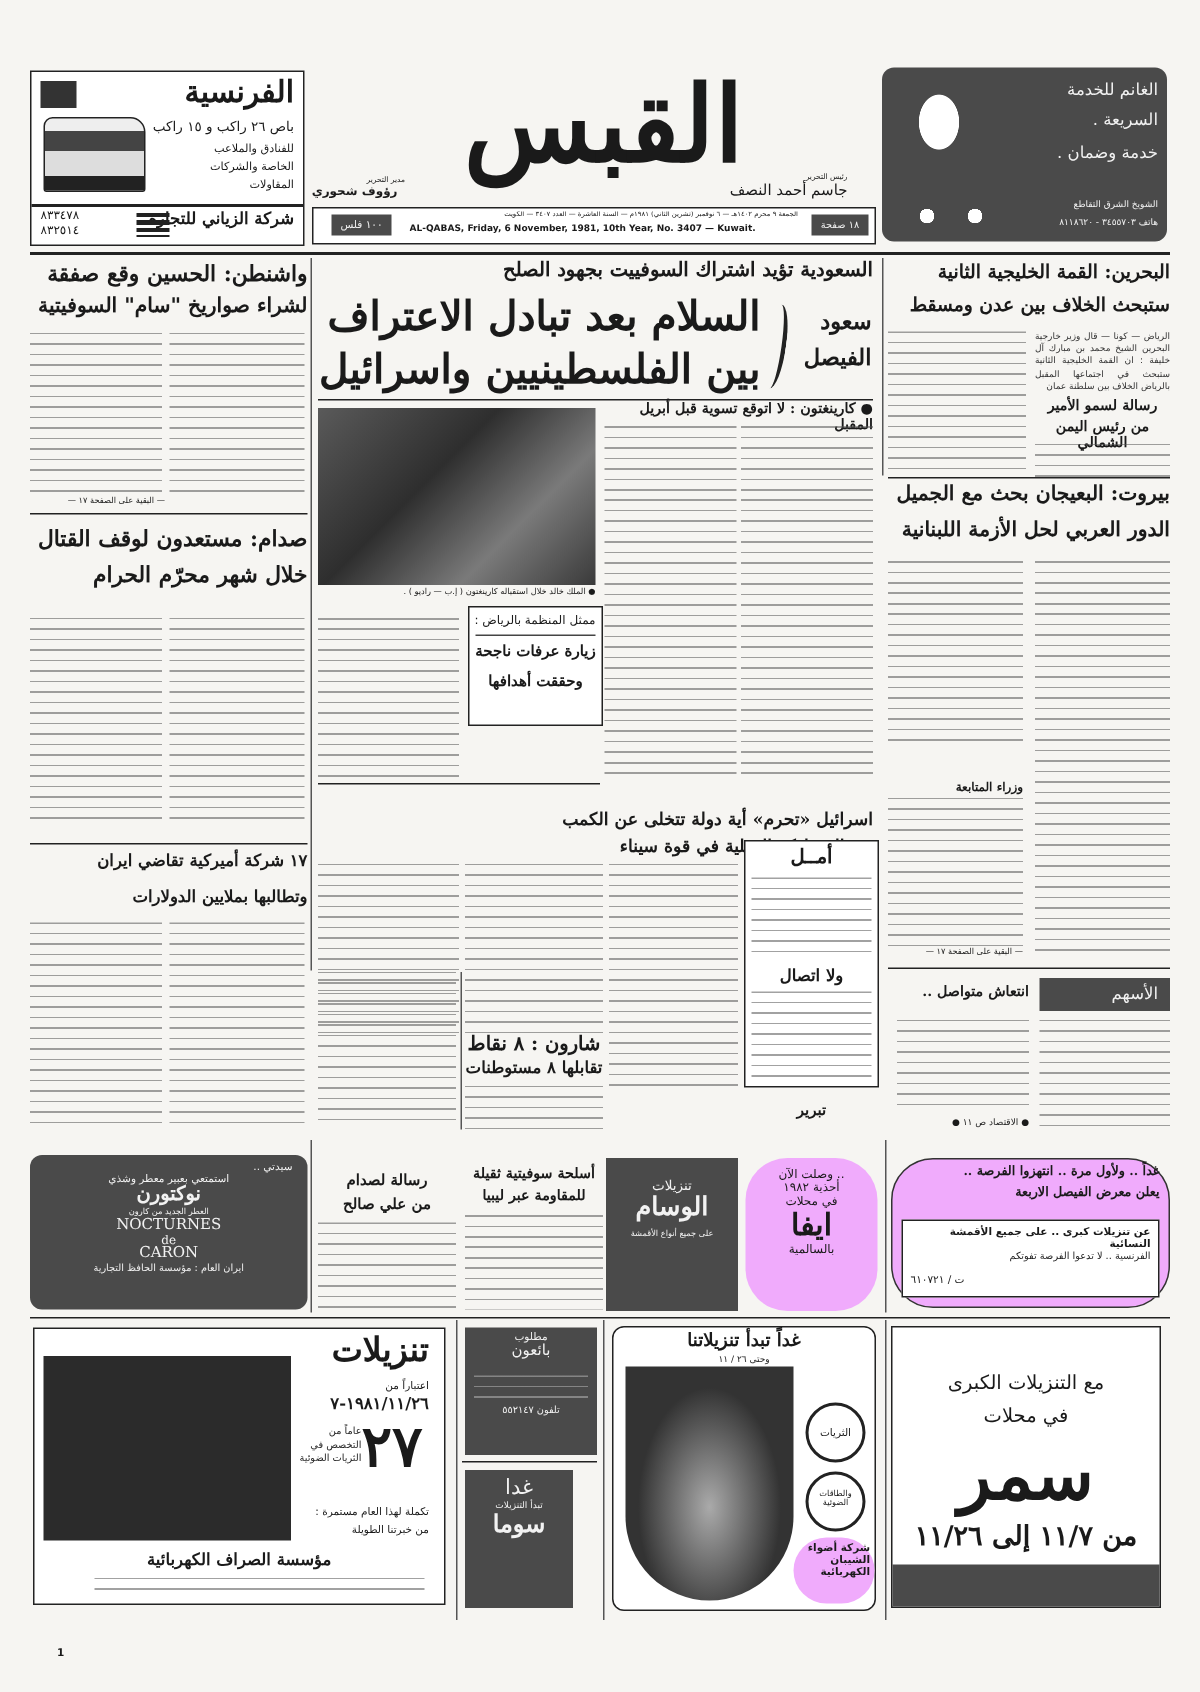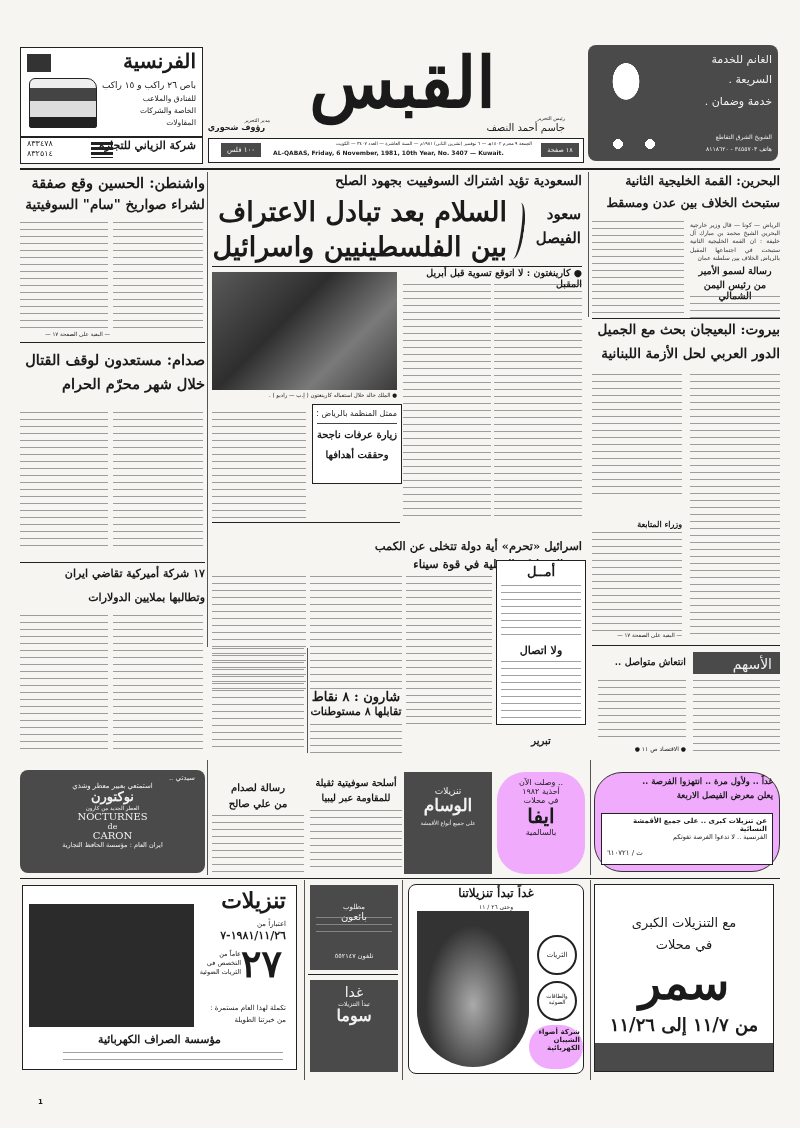--- a/index.html
+++ b/index.html
@@ -129,21 +129,21 @@
 
 <div class="abs rtl hl" style="left:592px;top:322px;width:188px;font-size:13.5px;">بيروت: البعيجان بحث مع الجميل</div>
 <div class="abs rtl hl" style="left:592px;top:346px;width:188px;font-size:13.5px;">الدور العربي لحل الأزمة اللبنانية</div>
 <div class="txt-lines" style="left:592px;top:374px;width:90px;height:120px;"></div>
 <div class="txt-lines" style="left:690px;top:374px;width:90px;height:260px;"></div>
 <div class="abs rtl hl" style="left:592px;top:520px;width:90px;font-size:8px;">وزراء المتابعة</div>
 <div class="txt-lines" style="left:592px;top:532px;width:90px;height:100px;"></div>
 <div class="abs rtl" style="left:592px;top:632px;width:90px;font-size:5.5px;">— البقية على الصفحة ١٧ —</div>
 <div class="rule-h" style="left:592px;top:645px;width:188px;height:1px;"></div>
 
-<div class="abs dark rtl" style="left:693px;top:652px;width:87px;height:22px;padding:4px 8px 0 0;font-size:14px;">
+<div class="abs dark rtl" style="left:693px;top:652px;width:87px;height:22px;padding:4px 8px 0 0;font-size:11px;">
   <span>الأسهم</span>
 </div>
 <div class="txt-lines" style="left:693px;top:680px;width:87px;height:72px;"></div>
 <div class="abs rtl hl" style="left:598px;top:657px;width:88px;font-size:9.5px;">انتعاش متواصل ..</div>
 <div class="txt-lines" style="left:598px;top:680px;width:88px;height:62px;"></div>
 <div class="abs rtl" style="left:598px;top:745px;width:88px;font-size:6px;">● الاقتصاد ص ١١ ●</div>
 
 <div class="abs rtl hl center" style="left:496px;top:735px;width:90px;font-size:10px;">تبرير</div>
 
 <div class="rule-v" style="left:307px;top:648px;height:105px;"></div>
@@ -207,27 +207,27 @@
   <div class="abs rtl" style="left:176px;top:64px;width:42px;font-size:6.5px;line-height:9px;">عاماً من التخصص في الثريات الضوئية</div>
   <div class="abs rtl" style="right:10px;top:118px;font-size:7px;">تكملة لهذا العام مستمرة :</div>
   <div class="abs rtl" style="right:10px;top:130px;font-size:7px;">من خبرتنا الطويلة</div>
   <div class="abs rtl hl center" style="left:0;right:0;top:148px;font-size:11px;">مؤسسة الصراف الكهربائية</div>
   <div class="txt-lines" style="left:40px;top:166px;width:220px;height:12px;"></div>
 </div>
 
 <div class="rule-v" style="left:304px;top:880px;height:200px;"></div>
 
 <div class="abs dark center" style="left:310px;top:885px;width:88px;height:85px;">
-  <div style="font-size:7px;padding-top:18px;">مطلوب</div>
+  <div style="font-size:7px;padding-top:2px;">مطلوب</div>
   <div style="font-size:10px;">بائعون</div>
   <div class="txt-lines" style="left:6px;top:32px;width:76px;height:20px;opacity:.4;background:repeating-linear-gradient(to bottom,#ddd 0 1px,transparent 1px 7px);"></div>
   <div style="font-size:6.5px;padding-top:30px;">تلفون ٥٥٢١٤٧</div>
 </div>
 <div class="rule-h" style="left:308px;top:974px;width:90px;height:1px;"></div>
-<div class="abs dark center" style="left:310px;top:980px;width:88px;height:92px;">
+<div class="abs dark center" style="left:310px;top:980px;width:72px;height:92px;">
   <div style="font-size:14px;padding-top:4px;">غدا</div>
   <div style="font-size:6px;">تبدأ التنزيلات</div>
   <div class="hl" style="font-size:16px;">سوما</div>
 </div>
 
 <div class="rule-v" style="left:402px;top:880px;height:200px;"></div>
 
 <div class="abs box" style="left:408px;top:884px;width:176px;height:190px;border-radius:8px;">
   <div class="abs rtl hl center" style="left:0;right:0;top:2px;font-size:12px;">غداً تبدأ تنزيلاتنا</div>
   <div class="abs rtl center" style="left:0;right:0;top:18px;font-size:6px;">وحتى ٢٦ / ١١</div>

